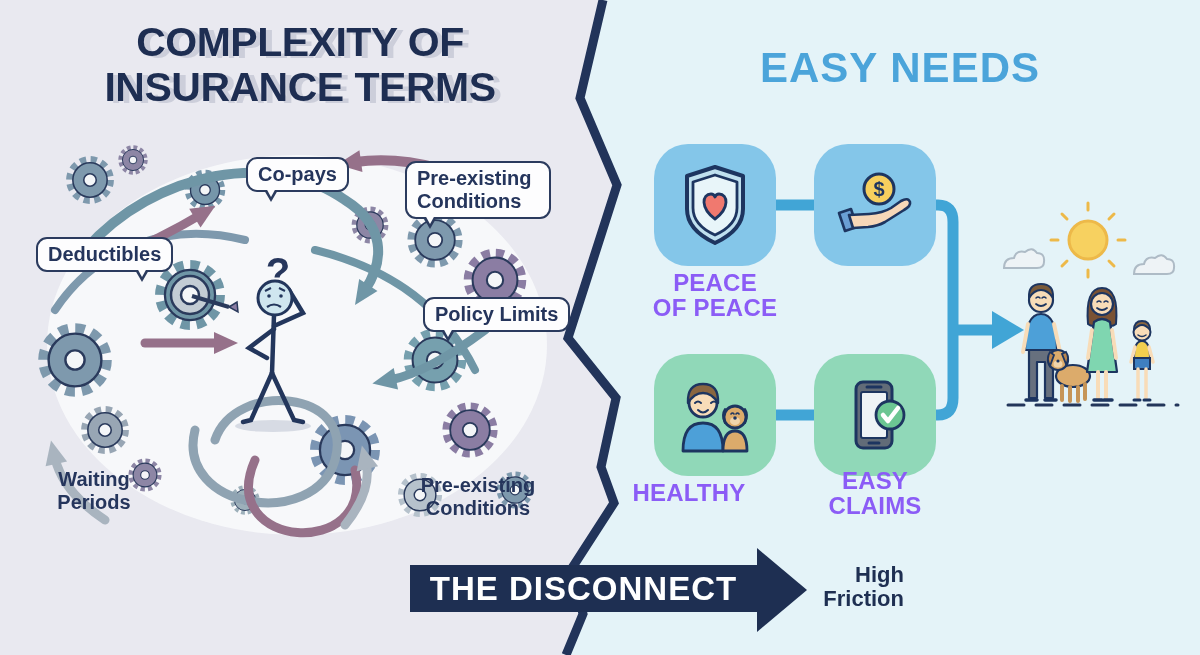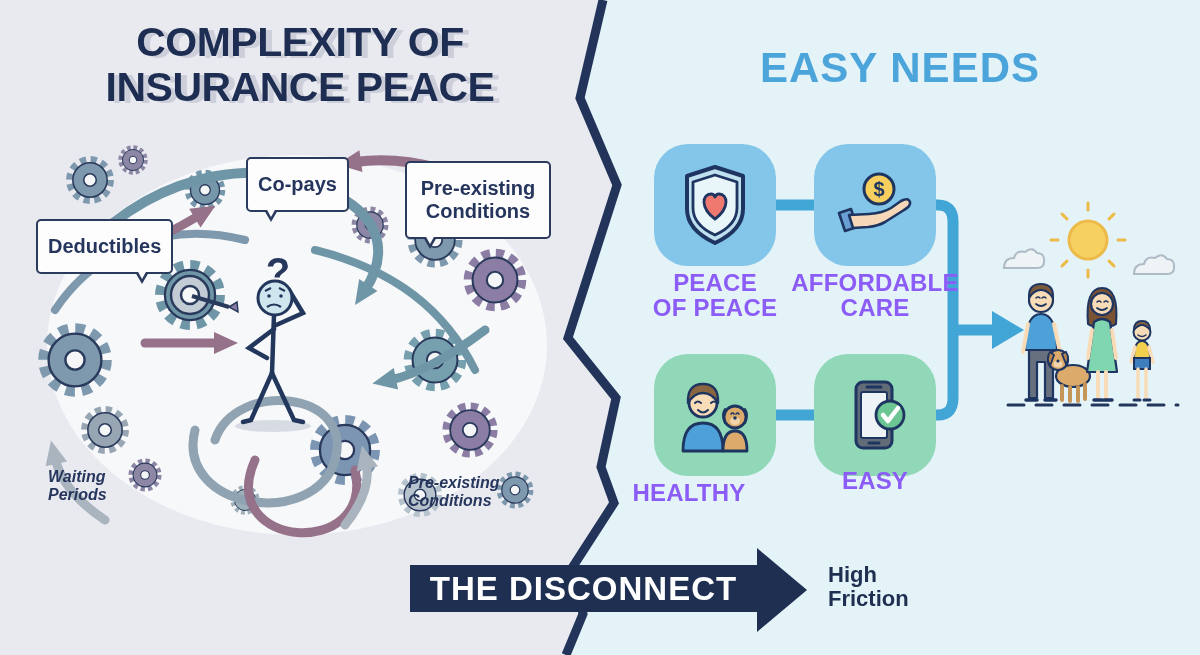--- a/index.html
+++ b/index.html
@@ -9,64 +9,64 @@
   svg{display:block;}
 
   
   .left-title{left:40px;top:20px;width:520px;text-align:center;z-index:3;}
   .left-title .inner{width:470px;margin:0 auto;font-size:41px;font-weight:800;line-height:1.1;
     color:#1e2e52;letter-spacing:-0.5px;text-shadow:6px 2px 0 rgba(30,46,82,0.14);}
   .right-title{left:640px;top:44px;width:520px;text-align:center;z-index:3;
     font-size:42px;font-weight:800;color:#4ba4da;letter-spacing:1px;}
 
   
-  .bubble{position:absolute;background:#fdfdfe;border:2.5px solid #2b3b5e;border-radius:5px;
-    padding:14px 10px;font-size:20px;font-weight:700;color:#25355c;text-align:center;
+  .bubble{position:absolute;background:#fdfdfe;border:2.5px solid #2b3b5e;border-radius:11px;
+    padding:4px 10px;font-size:20px;font-weight:700;color:#25355c;text-align:left;
     line-height:1.15;z-index:4;}
   .bubble.tail-bl::before,.bubble.tail-br::before{content:"";position:absolute;bottom:-12px;
     border:solid transparent;border-width:12px 7px 0 7px;border-top-color:#2b3b5e;}
   .bubble.tail-bl::after,.bubble.tail-br::after{content:"";position:absolute;bottom:-7px;
     border:solid transparent;border-width:9px 5px 0 5px;border-top-color:#fdfdfe;}
   .bubble.tail-bl::before{left:16px;}  .bubble.tail-bl::after{left:18px;}
   .bubble.tail-br::before{right:22px;} .bubble.tail-br::after{right:24px;}
-  .plain-label{position:absolute;font-size:16px;font-weight:700;color:#25355c;
-    text-align:left;line-height:1.15;z-index:4;font-style:italic;}
+  .plain-label{position:absolute;font-size:20px;font-weight:700;color:#25355c;
+    text-align:center;line-height:1.15;z-index:4;}
 
   
   .tile{position:absolute;width:122px;height:122px;border-radius:34px;z-index:2;
     display:flex;align-items:center;justify-content:center;}
   .tile-blue{background:#84c6e9;}
   .tile-green{background:#90d8b8;}
   .need-label{position:absolute;width:170px;text-align:center;z-index:2;
     font-size:24px;font-weight:800;color:#8b5cf6;line-height:1.05;letter-spacing:0.2px;}
   .need-label span{display:block;}
 
   
   .banner-bar{left:410px;top:565px;width:347px;height:47px;background:#1e2f52;z-index:5;}
   .banner-text{left:410px;top:565px;width:347px;height:47px;line-height:47px;text-align:center;
     color:#ffffff;font-size:33px;font-weight:800;letter-spacing:1px;z-index:6;}
   .banner-head{left:757px;top:548px;width:0;height:0;z-index:5;
     border-top:42px solid transparent;border-bottom:42px solid transparent;
     border-left:50px solid #1e2f52;}
-  .high-friction{left:812px;top:563px;width:92px;text-align:left;z-index:5;
-    font-size:22px;font-weight:700;color:#1e2f52;line-height:1.1;margin-left:16px;}
+  .high-friction{left:812px;top:563px;width:92px;text-align:right;z-index:5;
+    font-size:22px;font-weight:700;color:#1e2f52;line-height:1.1;}
 </style>
 </head>
 <body>
 
 <div class="stage">
 
   <svg class="abs" style="left:0;top:0;z-index:0;" width="1200" height="655" viewBox="0 0 1200 655">
     <rect x="0" y="0" width="1200" height="655" fill="#e9e9f0"></rect>
     <polygon points="603,0 580,98 617,185 568,338 616,398 601,467 614,503 572,568 583,614 566,655 1200,655 1200,0" fill="#e4f3f8"></polygon>
     <polyline points="603,0 580,98 617,185 568,338 616,398 601,467 614,503 572,568 583,614 566,655" fill="none" stroke="#22345a" stroke-width="9"></polyline>
   </svg>
 
   <div class="abs left-title">
-    <div class="inner">COMPLEXITY OF INSURANCE PEACE</div>
+    <div class="inner">COMPLEXITY OF INSURANCE TERMS</div>
   </div>
 
   <svg class="abs" style="left:15px;top:130px;z-index:1;" width="565" height="425" viewBox="0 0 565 425">
     <defs>
       <symbol id="gear" viewBox="-50 -50 100 100">
         <circle r="38" fill="none" stroke="currentColor" stroke-width="16" stroke-dasharray="11.5 8.4"></circle>
         <circle r="33" fill="currentColor" stroke="#2a3a5c" stroke-width="3"></circle>
         <circle r="12" fill="#f4f6f8" stroke="#2a3a5c" stroke-width="3"></circle>
       </symbol>
       <marker id="mh-steel" viewBox="0 0 30 30" markerUnits="userSpaceOnUse" markerWidth="30" markerHeight="30" refX="8" refY="15" orient="auto">
@@ -136,21 +136,22 @@
       <circle cx="260" cy="168" r="17" fill="#cfe6ef" stroke="#23365c" stroke-width="3"></circle>
       <circle cx="254" cy="166" r="1.8" fill="#23365c"></circle>
       <circle cx="266" cy="166" r="1.8" fill="#23365c"></circle>
       <path d="M250,161 L256,158 M264,158 L270,161" stroke="#23365c" stroke-width="2" fill="none"></path>
       <path d="M252,177 Q259,172 266,177" stroke="#23365c" stroke-width="2.2" fill="none"></path>
     </g>
   </svg>
 
   <div class="bubble tail-bl" style="left:246px;top:157px;">Co-pays</div>
   <div class="bubble tail-bl" style="left:405px;top:161px;width:122px;">Pre-existing Conditions</div>
-  <div class="bubble tail-br" style="left:36px;top:219px;">Deductibles</div>
+  <div class="bubble tail-br" style="left:36px;top:237px;">Deductibles</div>
+  <div class="bubble tail-bl" style="left:423px;top:297px;">Policy Limits</div>
   <div class="plain-label" style="left:48px;top:468px;width:92px;">Waiting Periods</div>
   <div class="plain-label" style="left:408px;top:474px;width:140px;">Pre-existing Conditions</div>
 
   <div class="abs right-title">EASY NEEDS</div>
 
   <svg class="abs" style="left:0;top:0;z-index:1;" width="1200" height="655" viewBox="0 0 1200 655">
     <g fill="none" stroke="#41a5d6" stroke-width="11">
       <path d="M776,205 L814,205"></path>
       <path d="M776,415 L814,415"></path>
       <path d="M936,205 L938,205 Q953,205 953,222 L953,398 Q953,415 938,415 L936,415"></path>
@@ -198,29 +199,26 @@
       <path d="M-6,28 L4,28" stroke="#1d3560" stroke-width="3" stroke-linecap="round"></path>
       <circle cx="15" cy="0" r="14" fill="#6cc693" stroke="#1d3560" stroke-width="2.8"></circle>
       <path d="M8,0 L13,6 L23,-7" stroke="#ffffff" stroke-width="4.5" fill="none" stroke-linecap="round" stroke-linejoin="round"></path>
     </svg>
   </div>
 
   <div class="need-label" style="left:630px;top:270px;">
     <span>PEACE</span>
     <span>OF PEACE</span>
   </div>
-  <div class="need-label" style="left:790px;top:270px;">
-    <span>AFFORDABLE</span>
-    <span>CARE</span>
-  </div>
   <div class="need-label" style="left:604px;top:480px;">
     <span>HEALTHY</span>
   </div>
   <div class="need-label" style="left:790px;top:468px;">
     <span>EASY</span>
+    <span>CLAIMS</span>
   </div>
 
   <svg class="abs" style="left:992px;top:200px;z-index:1;" width="200" height="235" viewBox="0 0 200 235">
     <g>
       <g stroke="#edb949" stroke-width="3" stroke-linecap="round">
         <line x1="96" y1="10" x2="96" y2="3"></line>
           <line x1="96" y1="70" x2="96" y2="77"></line>
         <line x1="66" y1="40" x2="59" y2="40"></line>
           <line x1="126" y1="40" x2="133" y2="40"></line>
         <line x1="75" y1="19" x2="70" y2="14"></line>

